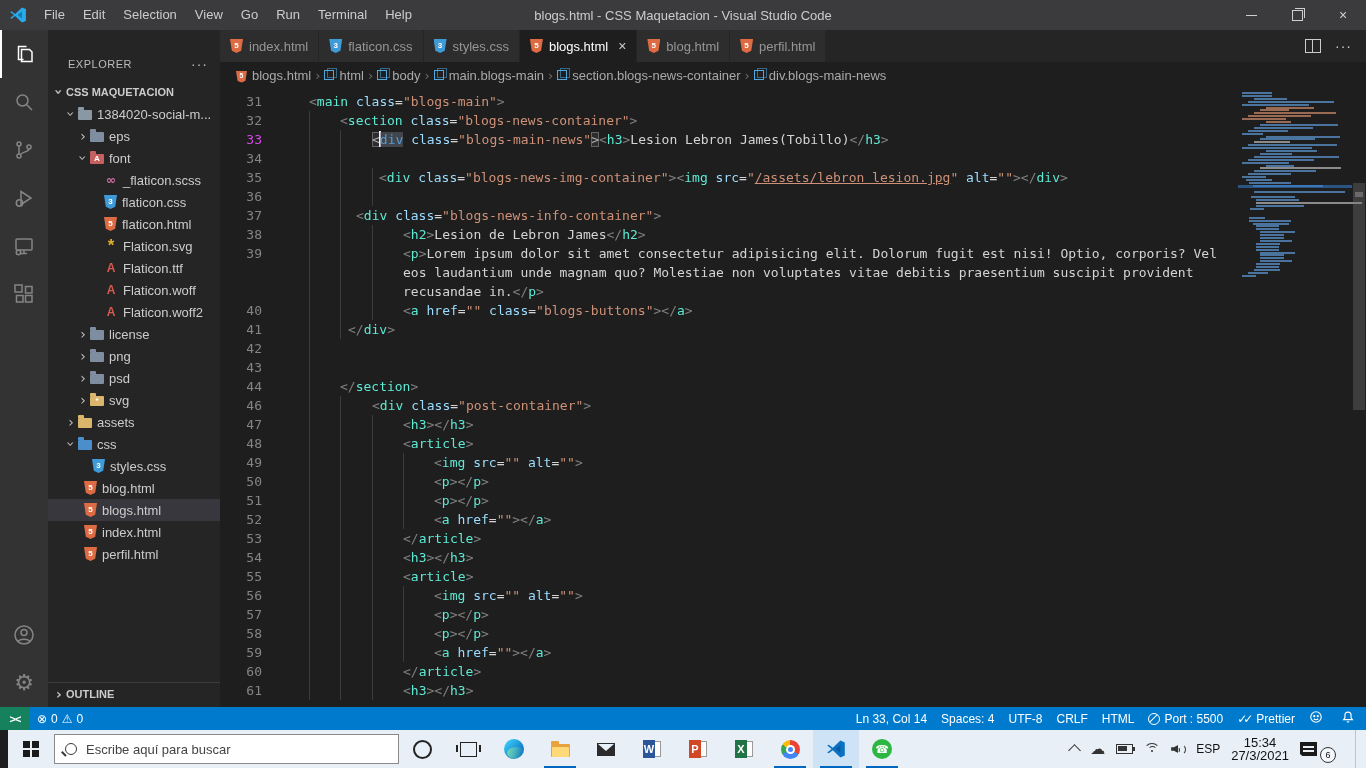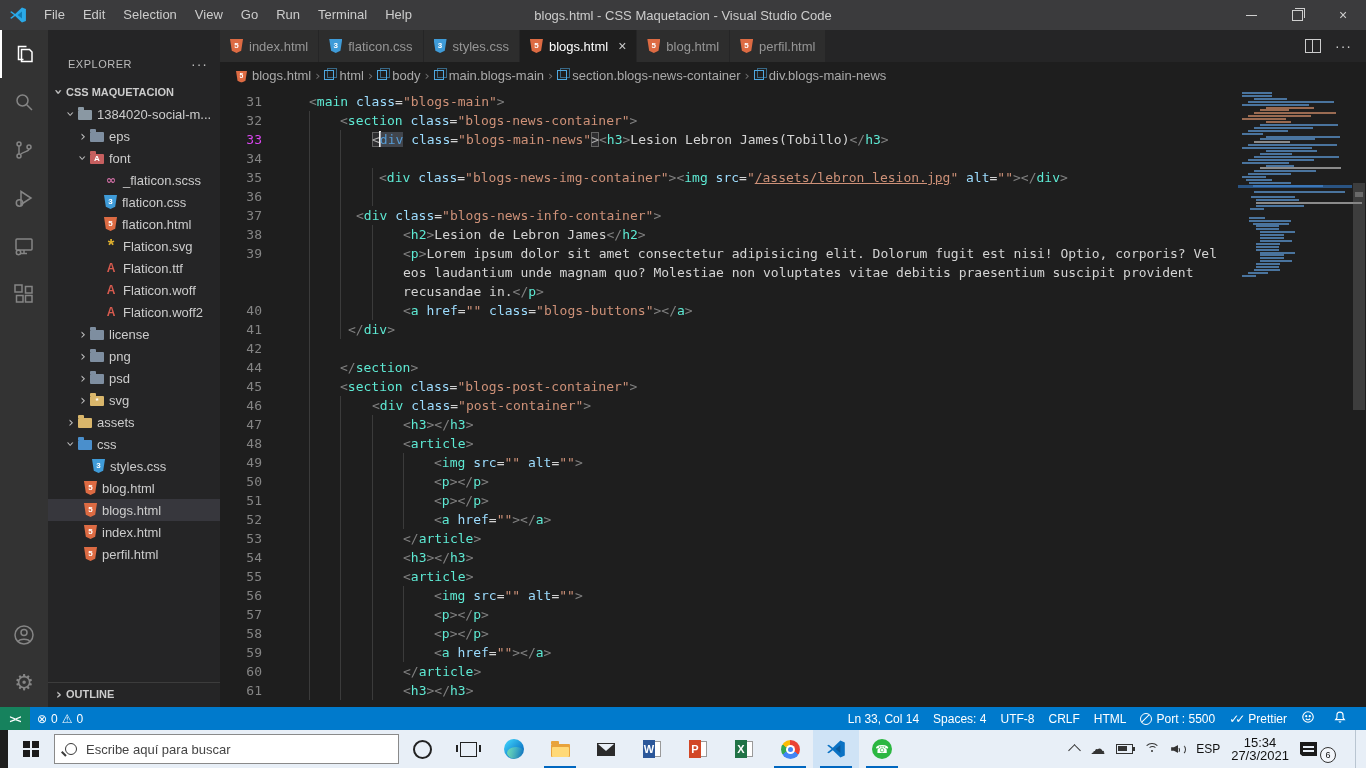--- a/index.html
+++ b/index.html
@@ -88,21 +88,21 @@
   .mm-o{background:#9a6b52;}
   .mm-w{background:#8b8b8b;}
   .mm-cur{position:absolute;left:0;right:0;height:3px;background:rgba(50,120,198,.6);}
   .scrollbar{position:absolute;top:0;right:0;bottom:0;width:14px;}
   .sb-thumb{position:absolute;left:1px;right:1px;top:95px;height:227px;background:rgba(121,121,121,.35);}
   .ovr-mark{position:absolute;left:3px;width:8px;height:5px;background:#6a6a6a;top:104px;}
   
   .statusbar{position:absolute;left:0;right:0;top:707px;height:23px;background:#007acc;color:#ffffff;display:flex;align-items:center;font-size:12px;}
   .st-remote{width:30px;height:23px;background:#16825d;display:flex;align-items:center;justify-content:center;font-weight:bold;font-size:11px;letter-spacing:-1px;flex:none;}
   .st-item{display:flex;align-items:center;gap:4px;padding:0 7px;height:23px;white-space:nowrap;}
-  .st-right{margin-left:auto;display:flex;align-items:center;padding-right:8px;}
+  .st-right{margin-left:auto;display:flex;align-items:center;}
   .glyph{font-family:"DejaVu Sans",sans-serif;}
   .port-ic{width:10px;height:10px;border:1.3px solid #fff;border-radius:50%;position:relative;display:inline-block;}
   .port-ic::after{content:"";position:absolute;left:-1px;top:4px;width:11px;height:1.3px;background:#fff;transform:rotate(-45deg);}
   .dblcheck{letter-spacing:-4px;margin-right:3px;font-family:"DejaVu Sans",sans-serif;}
   .st-svg svg{width:14px;height:14px;fill:none;stroke:#fff;stroke-width:1.3;}
   
   .taskbar{position:absolute;left:8px;right:0;top:730px;height:38px;background:#e8eff7;display:flex;align-items:center;color:#1a1a1a;}
   .tb-cell{width:46px;height:38px;display:flex;align-items:center;justify-content:center;position:relative;flex:none;}
   .tb-cell.running::after{content:"";position:absolute;left:7px;right:7px;bottom:0;height:2px;background:#0067c0;}
   .tb-cell.activeapp{background:#cfe3f6;}
@@ -483,26 +483,26 @@
             </div>
             <div class="crow">
               <div class="gut">41</div>
               <div class="ctext" style="padding-left: 70px;"><span class="gd" style="left: 31px;"></span><span class="gd" style="left: 62px;"></span><span class="tk-p">&lt;/</span><span class="tk-t">div</span><span class="tk-p">&gt;</span></div>
             </div>
             <div class="crow">
               <div class="gut">42</div>
               <div class="ctext" style="padding-left: 62px;"><span class="gd" style="left: 31px;"></span></div>
             </div>
             <div class="crow">
+              <div class="gut">43</div>
+              <div class="ctext" style="padding-left: 62px;"><span class="gd" style="left: 31px;"></span></div>
+            </div>
+            <div class="crow">
               <div class="gut">44</div>
               <div class="ctext" style="padding-left: 62px;"><span class="gd" style="left: 31px;"></span><span class="tk-p">&lt;/</span><span class="tk-t">section</span><span class="tk-p">&gt;</span></div>
-            </div>
-            <div class="crow">
-              <div class="gut">45</div>
-              <div class="ctext" style="padding-left: 62px;"><span class="gd" style="left: 31px;"></span><span class="tk-p">&lt;</span><span class="tk-t">section</span><span class="tk-x"> </span><span class="tk-a">class</span><span class="tk-o">=</span><span class="tk-s">"blogs-post-container"</span><span class="tk-p">&gt;</span></div>
             </div>
             <div class="crow">
               <div class="gut">46</div>
               <div class="ctext" style="padding-left: 94px;"><span class="gd" style="left: 31px;"></span><span class="gd" style="left: 62px;"></span><span class="tk-p">&lt;</span><span class="tk-t">div</span><span class="tk-x"> </span><span class="tk-a">class</span><span class="tk-o">=</span><span class="tk-s">"post-container"</span><span class="tk-p">&gt;</span></div>
             </div>
             <div class="crow">
               <div class="gut">47</div>
               <div class="ctext" style="padding-left: 125px;"><span class="gd" style="left: 31px;"></span><span class="gd" style="left: 62px;"></span><span class="gd" style="left: 94px;"></span><span class="tk-p">&lt;</span><span class="tk-t">h3</span><span class="tk-p">&gt;</span><span class="tk-p">&lt;/</span><span class="tk-t">h3</span><span class="tk-p">&gt;</span></div>
             </div>
             <div class="crow">

